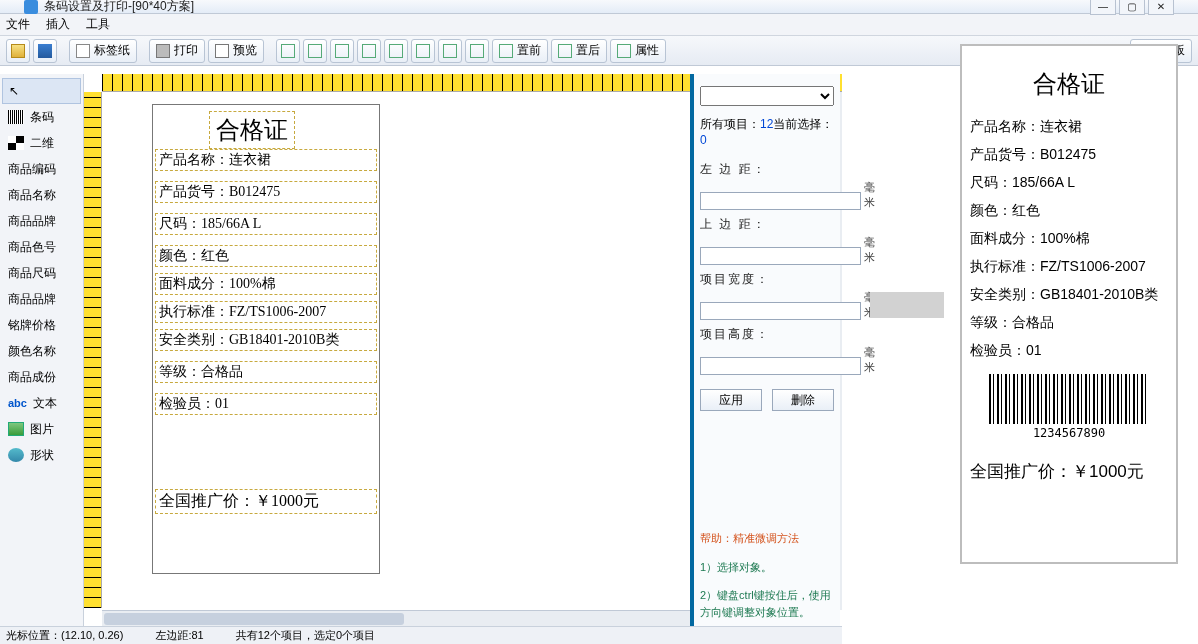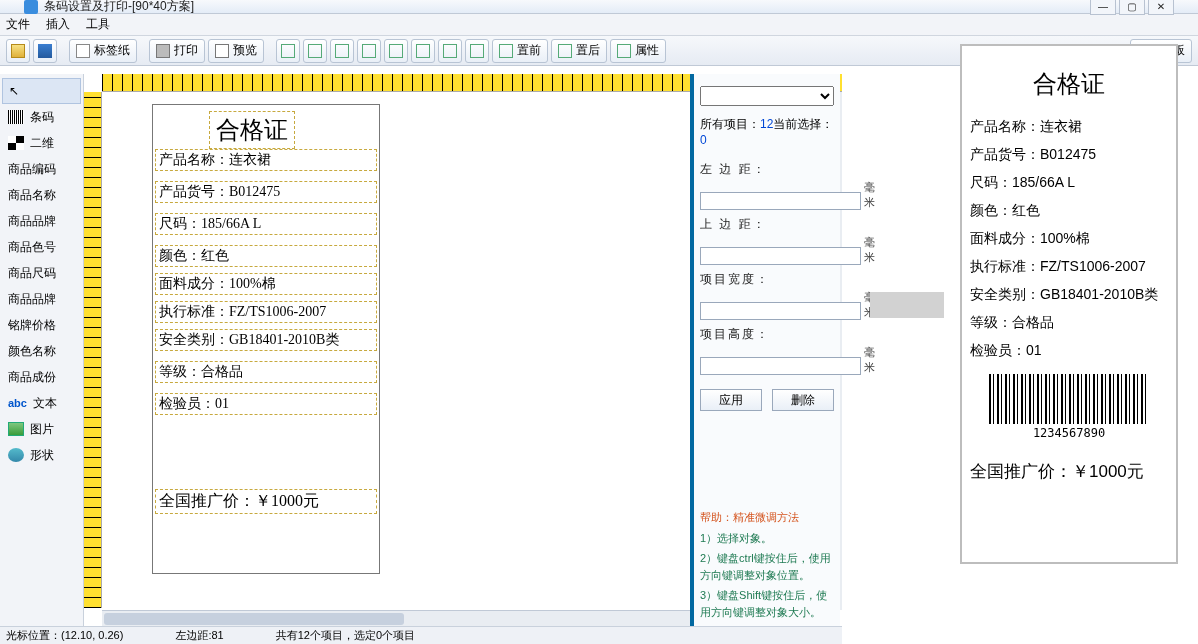--- a/index.html
+++ b/index.html
@@ -61,24 +61,24 @@
 .rp-row .inp-line { display:flex; align-items:flex-end; gap:3px; }
 .rp-row input { flex:1; height:18px; border:1px solid #9aa8bb; font-size:12px; padding:0 2px; }
 .rp-row .unit { font-size:11px; color:#444; }
 .rp-count { margin:4px 0 14px; }
 .rp-count .v1 { color:#0047d6; }
 .rp-count .v2 { color:#0047d6; }
 .rp-btns { display:flex; gap:10px; margin-top:14px; }
 .rp-btns button { flex:1; height:22px; border:1px solid #9aa8bb; background:linear-gradient(#fff,#e9eff7); font-size:12px; cursor:pointer; }
 .help { position:absolute; bottom:6px; left:6px; right:6px; font-size:11px; line-height:1.5; }
 .help .h1 { color:#d4541e; }
-.help .hstep { color:#1e7a52; margin-top:4px; }
-
-
-.statusbar { position:absolute; bottom:0; left:0; width:842px; height:18px; background:#eef1f6; border-top:1px solid #c9d1dc; font-size:11px; display:flex; align-items:center; padding:0 6px; gap:52px; }
+.help .hstep { color:#1e7a52; margin-top:12px; }
+
+
+.statusbar { position:absolute; bottom:0; left:0; width:842px; height:18px; background:#eef1f6; border-top:1px solid #c9d1dc; font-size:11px; display:flex; align-items:center; padding:0 6px; gap:32px; }
 
 
 .preview-area { position:absolute; left:870px; top:44px; width:320px; height:560px; }
 .drag-handle { position:absolute; left:0px; top:248px; width:74px; height:26px; background:#d2d2d2; }
 .preview-label { position:absolute; left:90px; top:0; width:218px; height:520px; border:2px solid #bdbdbd; background:#fff; padding:10px 8px; font-family:SimSun,serif; font-size:14px; }
 .preview-label h2 { text-align:center; font-size:24px; font-weight:normal; margin:12px 0 18px; }
 .preview-label .prow { margin:10px 0; font-size:14px; }
 .preview-label .pbarcode { margin:14px auto 2px; width:160px; height:50px; background:repeating-linear-gradient(90deg,#000 0 2px,#fff 2px 4px,#000 4px 5px,#fff 5px 8px); }
 .preview-label .pbarnum { text-align:center; font-size:12px; margin-bottom:20px; font-family:monospace; }
 .preview-label .pprice { font-size:17px; margin-top:8px; }
@@ -279,21 +279,20 @@
       </div>
   </div>
   <div class="rp-btns">
     <button>应用</button>
     <button>删除</button>
   </div>
   <div class="help">
     <div class="h1">帮助：精准微调方法</div>
     <div class="hstep">1）选择对象。</div>
     <div class="hstep">2）键盘ctrl键按住后，使用方向键调整对象位置。</div>
-    <div class="hstep">3）键盘Shift键按住后，使用方向键调整对象大小。</div>
   </div>
 </div>
 
 <div class="statusbar">
   <span>光标位置：(12.10, 0.26)</span>
   <span>左边距:81</span>
   <span style="">共有12个项目，选定0个项目</span>
 </div>
 
 <div class="preview-area">

